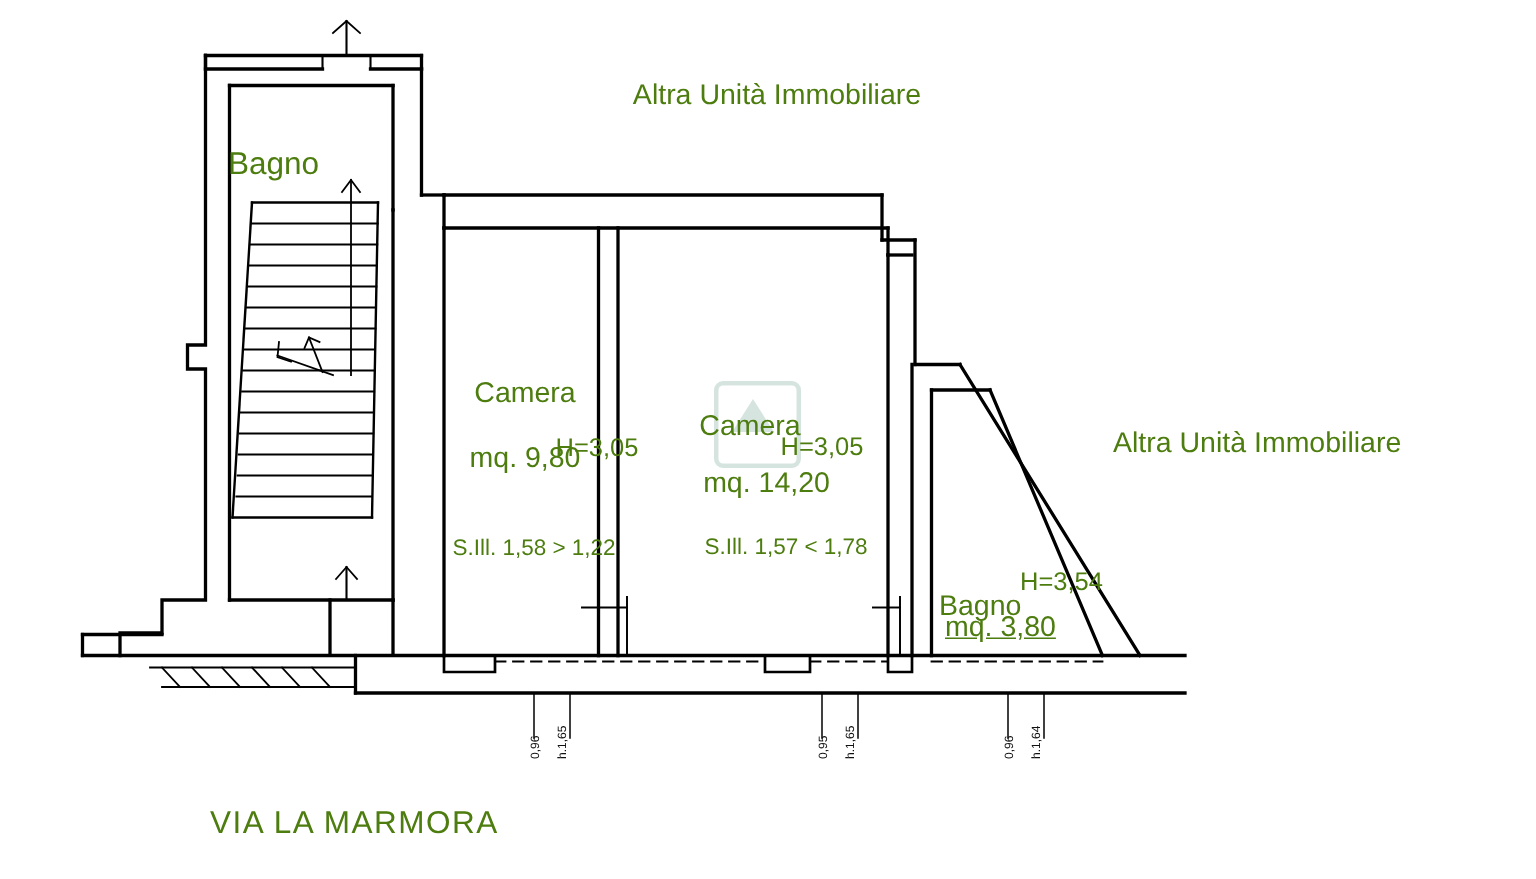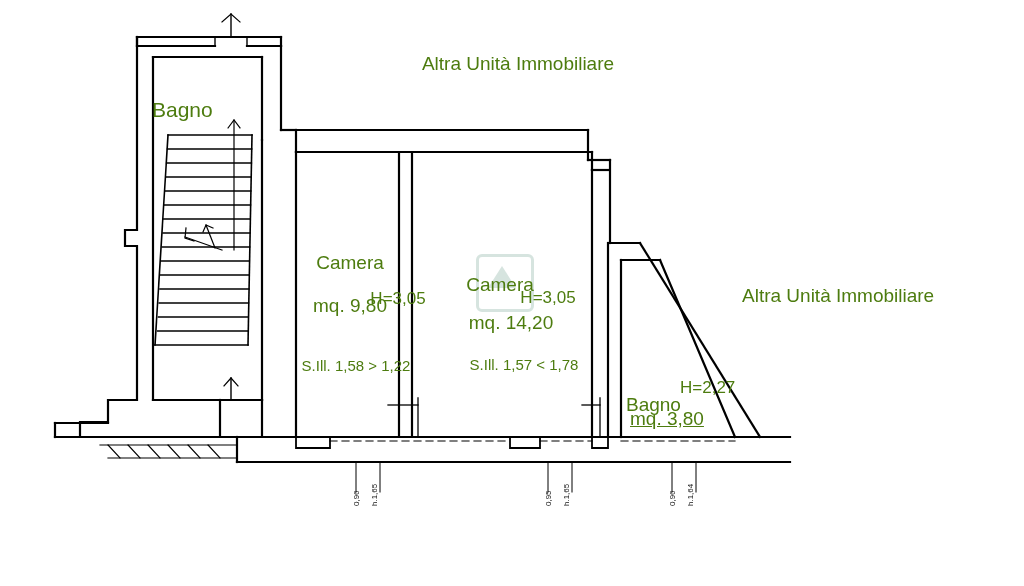--- a/index.html
+++ b/index.html
@@ -216,24 +216,25 @@
   <div class="lbl lbl-md centered" style="left:350px; top:289px;">H=3,05</div>
   <div class="lbl lbl-lg centered" style="left:350px; top:295px;">mq. 9,80</div>
   <div class="lbl lbl-sm centered" style="left:340px; top:357px;margin-left:16px;">S.Ill. 1,58 &gt; 1,22</div>
 
   <div class="lbl lbl-lg centered" style="left:500px; top:255px;margin-top:19px;">Camera</div>
   <div class="lbl lbl-md centered" style="left:500px; top:288px;">H=3,05</div>
   <div class="lbl lbl-lg centered" style="left:500px; top:312px;margin-left:11px;">mq. 14,20</div>
   <div class="lbl lbl-sm centered" style="left:524px; top:356px;">S.Ill. 1,57 &lt; 1,78</div>
 
   <div class="lbl lbl-lg" style="left:626px; top:346px;margin-top:48px;">Bagno</div>
-  <div class="lbl lbl-md" style="left:632px; top:378px;">H=2,27</div>
+  <div class="lbl lbl-md" style="left:632px; top:378px;">H=3,54</div>
   <div class="lbl lbl-lg" style="left:630px; top:408px;text-decoration:underline;">mq. 3,80</div>
 
   <div class="vtext" style="left:361px; top:497px;">0,96</div>
   <div class="vtext" style="left:379px; top:497px;">h.1,65</div>
   <div class="vtext" style="left:553px; top:497px;">0,95</div>
   <div class="vtext" style="left:571px; top:497px;">h.1,65</div>
   <div class="vtext" style="left:677px; top:497px;">0,96</div>
   <div class="vtext" style="left:695px; top:497px;">h.1,64</div>
 
+  <div class="lbl lbl-xl" style="left:140px; top:537px; letter-spacing:1px;">VIA LA MARMORA</div>
 
 </div>
 
 </body></html>

